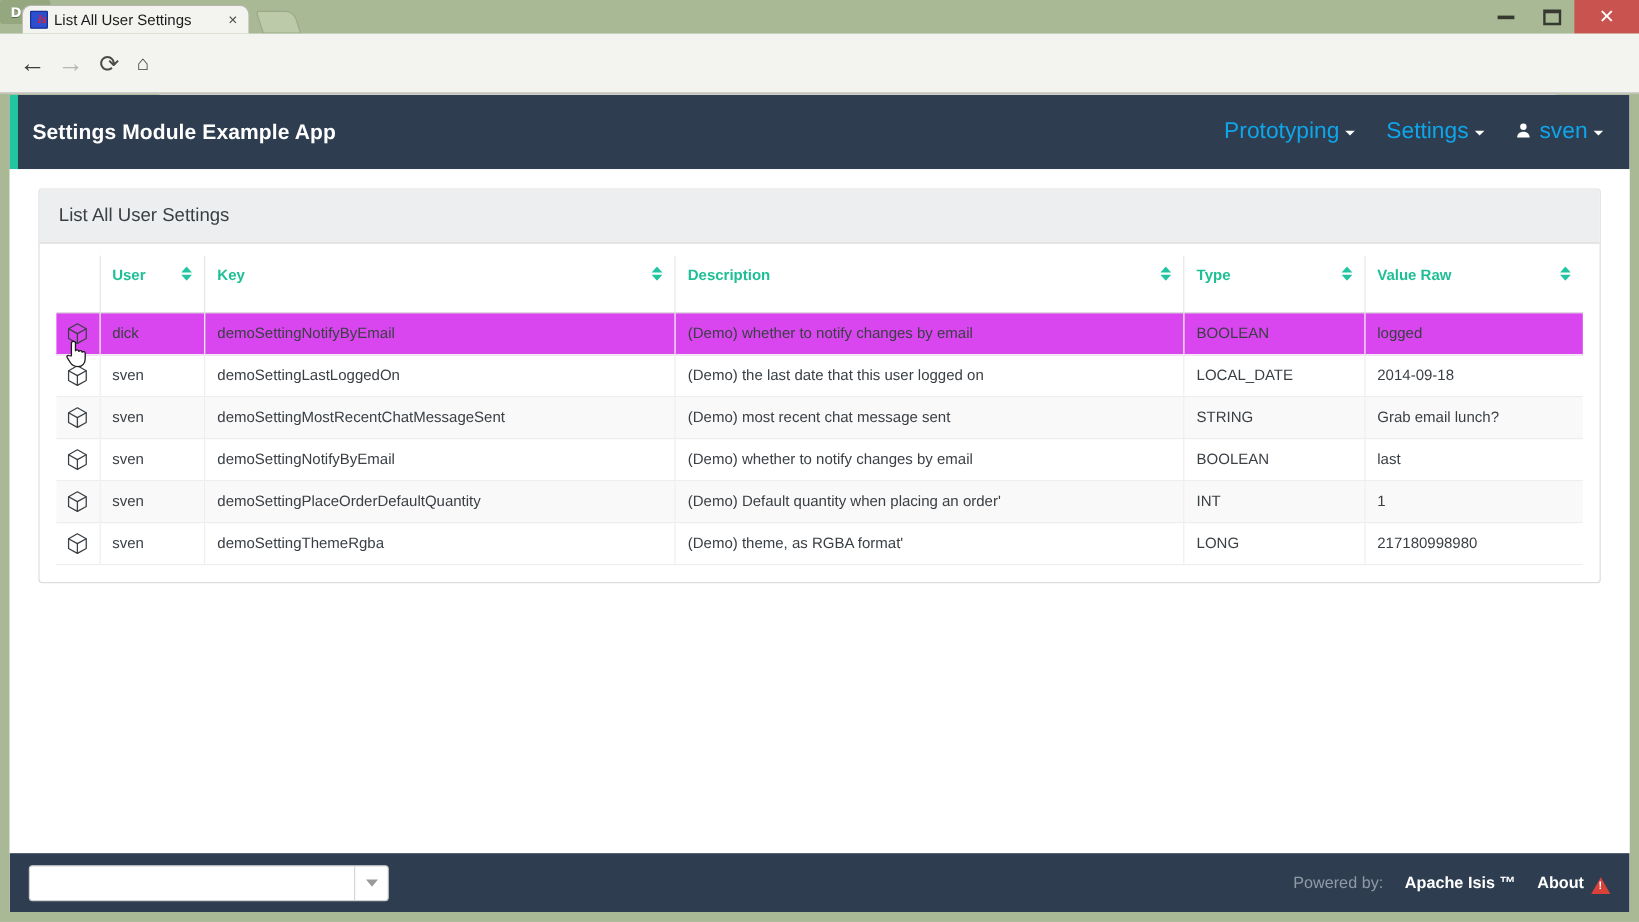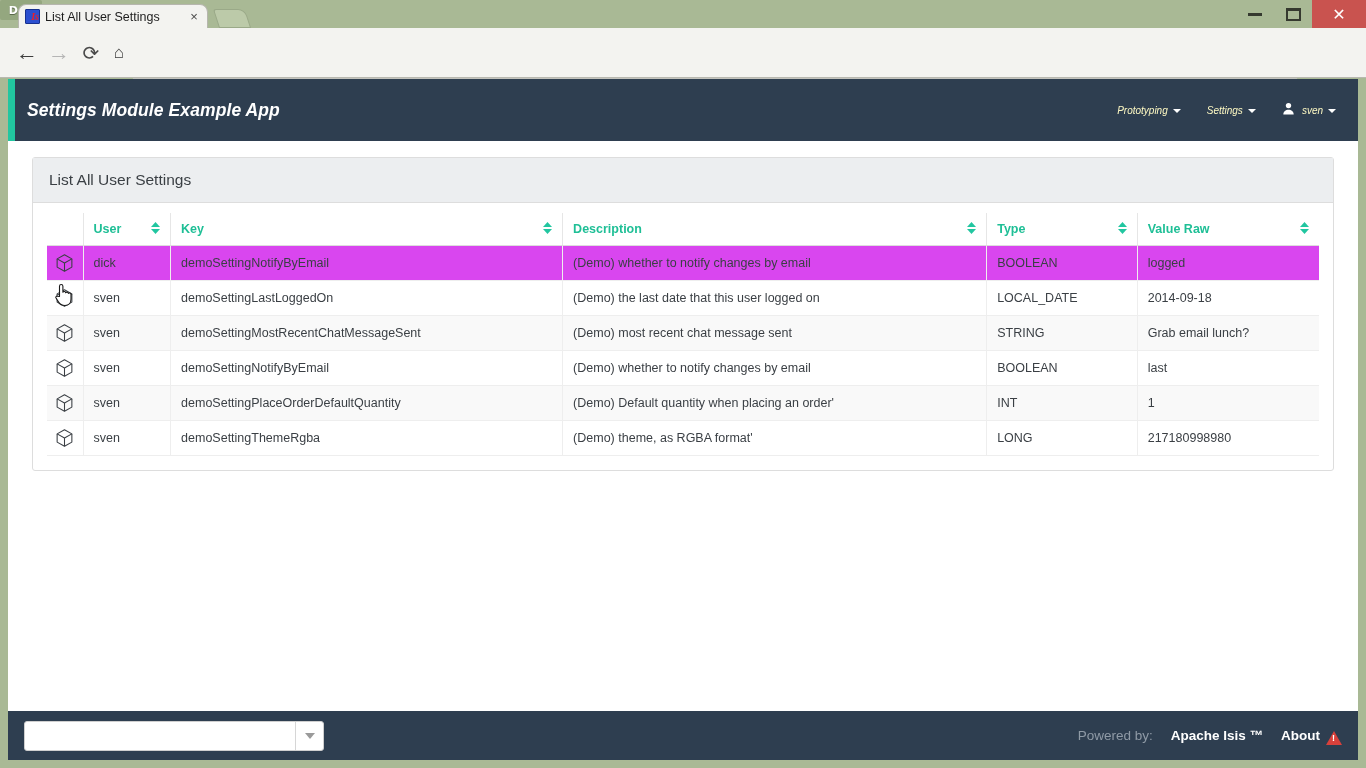--- a/index.html
+++ b/index.html
@@ -136,37 +136,37 @@
     position: absolute; left: 8px; top: 79px;
     width: 1350px; height: 681px;
     background: #ffffff;
     overflow: hidden;
   }
 
   
   #navbar {
     position: relative;
     height: 62px; background: #2e3e50;
-    display: flex; align-items: center; font-style: italic;
+    display: flex; align-items: center;
   }
   #navbar-accent {
     position: absolute; left: 0; top: 0; width: 7px; height: 62px;
     background: #21c6a0;
   }
   #brand {
     margin-left: 19px;
     font-size: 17.5px; font-weight: bold; color: #ffffff;
     letter-spacing: 0.1px;
   }
   #nav-right {
     margin-left: auto; margin-right: 22px;
     display: flex; align-items: center; gap: 26px;
   }
   .nav-item {
-    color: #fef9c3; font-size: 10px; cursor: pointer;
+    color: #0ea5e9; font-size: 19px; cursor: pointer;
     display: flex; align-items: center; gap: 5px;
   }
   .caret {
     display: inline-block; width: 0; height: 0;
     border-left: 4px solid transparent; border-right: 4px solid transparent;
     border-top: 4px solid #ffffff;
     margin-top: 2px;
   }
   .user-icon { font-size: 13px; margin-right: 2px; }
 
@@ -185,21 +185,21 @@
     padding: 13px 16px;
     font-size: 15.5px; color: #3a3f44;
   }
   #panel-body { padding: 10px 14px 14px 14px; }
 
   table#settings-table { width: 100%; border-collapse: collapse; }
   #settings-table th {
     text-align: left;
     font-size: 12.5px; font-weight: bold;
     color: #1fbf96;
-    padding: 9px 8px 9px 10px;
+    padding: 9px 8px 23px 10px;
     border-bottom: 1px solid #dddddd;
     border-left: 1px solid #e6e6e6;
     vertical-align: middle;
     white-space: nowrap;
     position: relative;
     margin-left: 39px;
   }
   #settings-table th.th-icon { border-left: none; width: 36px; }
   #settings-table th .sorticon {
     float: right; margin-right: 2px;

